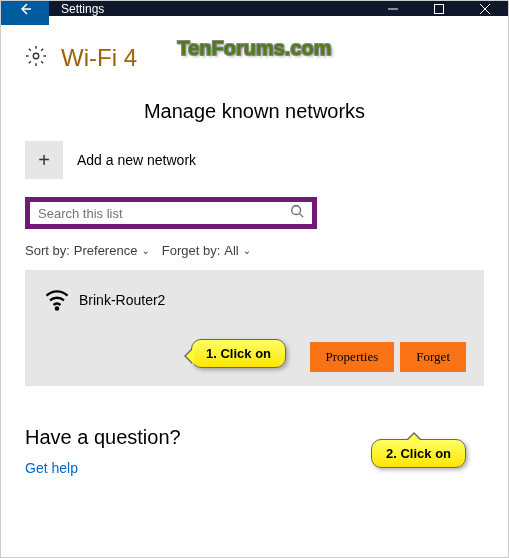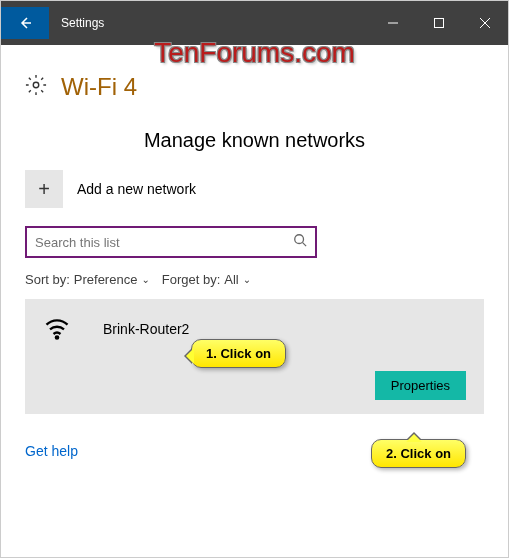--- a/index.html
+++ b/index.html
@@ -1,53 +1,53 @@
 <!DOCTYPE html>
 <html><head>
   <meta charset="utf-8">
   <style>
     * { margin: 0; padding: 0; box-sizing: border-box; }
     body { font-family: "Segoe UI", sans-serif; background: #fff; width: 509px; height: 558px; overflow: hidden; position: relative; border: 1px solid #ccc; }
     
-    .titlebar { height: 44px; background: #404040; display: flex; align-items: center; color: white; }
+    .titlebar { height: 15px; background: #0f172a; display: flex; align-items: center; color: white; }
     .back-btn { width: 48px; height: 32px; display: flex; align-items: center; justify-content: center; background: #005a9e; }
     .back-btn svg { width: 16px; height: 16px; }
     .title-text { padding-left: 12px; font-size: 12px; flex: 1; }
     .window-controls { display: flex; }
     .win-btn { width: 46px; height: 32px; display: flex; align-items: center; justify-content: center; }
     .win-btn svg { width: 10px; height: 10px; }
     
-    .watermark { position: absolute; top: 36px; left: 50%; transform: translateX(-50%); font-size: 28px; font-weight: normal; color: #b91c1c; text-shadow: -1px -1px 0 #888, 1px -1px 0 #888, -1px 1px 0 #888, 1px 1px 0 #888, 2px 2px 3px rgba(0,0,0,0.3); z-index: 100; pointer-events: none; font-family: Arial, sans-serif; }
+    .watermark { position: absolute; top: 36px; left: 50%; transform: translateX(-50%); font-size: 20px; font-weight: bold; color: #4d7c0f; text-shadow: -1px -1px 0 #888, 1px -1px 0 #888, -1px 1px 0 #888, 1px 1px 0 #888, 2px 2px 3px rgba(0,0,0,0.3); z-index: 100; pointer-events: none; font-family: Arial, sans-serif; }
     
     .content { padding: 20px 24px; }
     
     .page-header { display: flex; align-items: center; gap: 14px; margin-bottom: 28px; margin-top: 8px; }
     .gear-icon svg { width: 22px; height: 22px; }
     .page-title { font-size: 24px; font-weight: 400; color: #a16207; }
     
     .section-title { font-size: 20px; font-weight: 400; color: #000; margin-bottom: 18px; text-align: center; }
     
     .add-network { display: flex; align-items: center; gap: 14px; margin-bottom: 18px; cursor: pointer; }
     .add-btn-box { width: 38px; height: 38px; background: #e6e6e6; display: flex; align-items: center; justify-content: center; font-size: 20px; color: #333; }
     .add-text { font-size: 14px; color: #000; }
     
-    .search-box { width: 292px; height: 32px; border: 2px solid #701a75; display: flex; align-items: center; padding: 0 8px; margin-bottom: 14px; }
+    .search-box { width: 292px; height: 32px; border: 5px solid #701a75; display: flex; align-items: center; padding: 0 8px; margin-bottom: 14px; }
     .search-input { flex: 1; border: none; outline: none; font-size: 13px; color: #666; background: transparent; }
     .search-icon { color: #666; }
     
     .filters { display: flex; gap: 12px; font-size: 13px; color: #404040; margin-bottom: 12px; }
     .filter-item { display: flex; align-items: center; gap: 4px; cursor: pointer; }
     .chevron { font-size: 10px; }
     
     .network-item { background: #e6e6e6; padding: 14px 18px 14px 18px; position: relative; margin-bottom: 28px; }
-    .network-row { display: flex; align-items: center; gap: 32px; }
+    .network-row { display: flex; align-items: center; gap: 8px; }
     .wifi-icon svg { width: 28px; height: 28px; }
     .network-name { font-size: 14px; color: #000; }
     .network-actions { display: flex; justify-content: flex-end; gap: 6px; margin-top: 26px; }
-    .action-btn { background: #14b8a6; border: none; padding: 7px 16px; font-size: 13px; cursor: pointer; font-family: Liberation Sans, sans-serif; }
+    .action-btn { background: #f97316; border: none; padding: 7px 16px; font-size: 13px; cursor: pointer; font-family: Liberation Serif, serif; }
     
     .callout { position: absolute; background: linear-gradient(to bottom, #ffff66, #ffe600); border: 1px solid #666; border-radius: 10px; padding: 6px 14px; font-size: 13px; font-weight: bold; color: #000; box-shadow: 2px 2px 4px rgba(0,0,0,0.3); z-index: 50; white-space: nowrap; }
     .callout-1 { top: 338px; left: 190px; }
     .callout-1::before { content: ""; position: absolute; left: -16px; top: 8px; border: 8px solid transparent; border-right-color: #666; }
     .callout-1::after { content: ""; position: absolute; left: -14px; top: 8px; border: 8px solid transparent; border-right-color: #ffff33; }
     
     .callout-2 { top: 438px; left: 370px; }
     .callout-2::before { content: ""; position: absolute; top: -16px; left: 34px; border: 8px solid transparent; border-bottom-color: #666; }
     .callout-2::after { content: ""; position: absolute; top: -14px; left: 34px; border: 8px solid transparent; border-bottom-color: #ffff44; }
     
@@ -132,20 +132,22 @@
       <span class="wifi-icon">
         <svg viewBox="0 0 24 24" fill="none" stroke="#000" stroke-width="2">
             <path d="M3 10c5-5 13-5 18 0M6 14c3.5-3 8.5-3 12 0M9 18c1.8-1.5 4.2-1.5 6 0"></path>
             <circle cx="12" cy="21" r="1" fill="#000"></circle>
           </svg>
       </span>
       <span class="network-name">Brink-Router2</span>
     </div>
     <div class="network-actions">
       <button class="action-btn">Properties</button>
+      <button class="action-btn">Forget</button>
     </div>
   </div>
   
+  <h2 class="question">Have a question?</h2>
   <a class="help-link">Get help</a>
 </div>
 
 <div class="callout callout-1">1. Click on</div>
 <div class="callout callout-2">2. Click on</div>
 
 </body></html>

